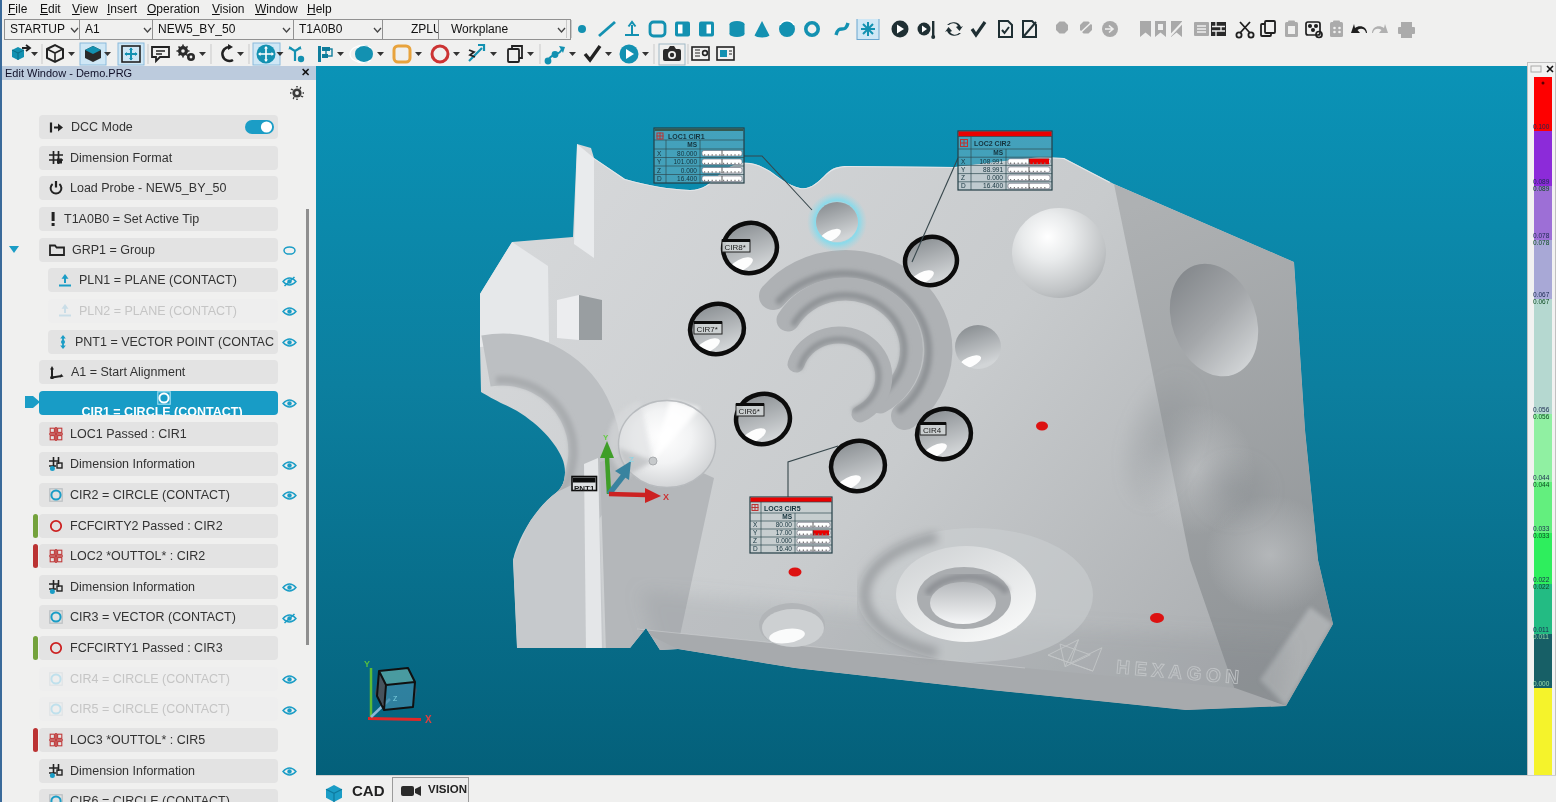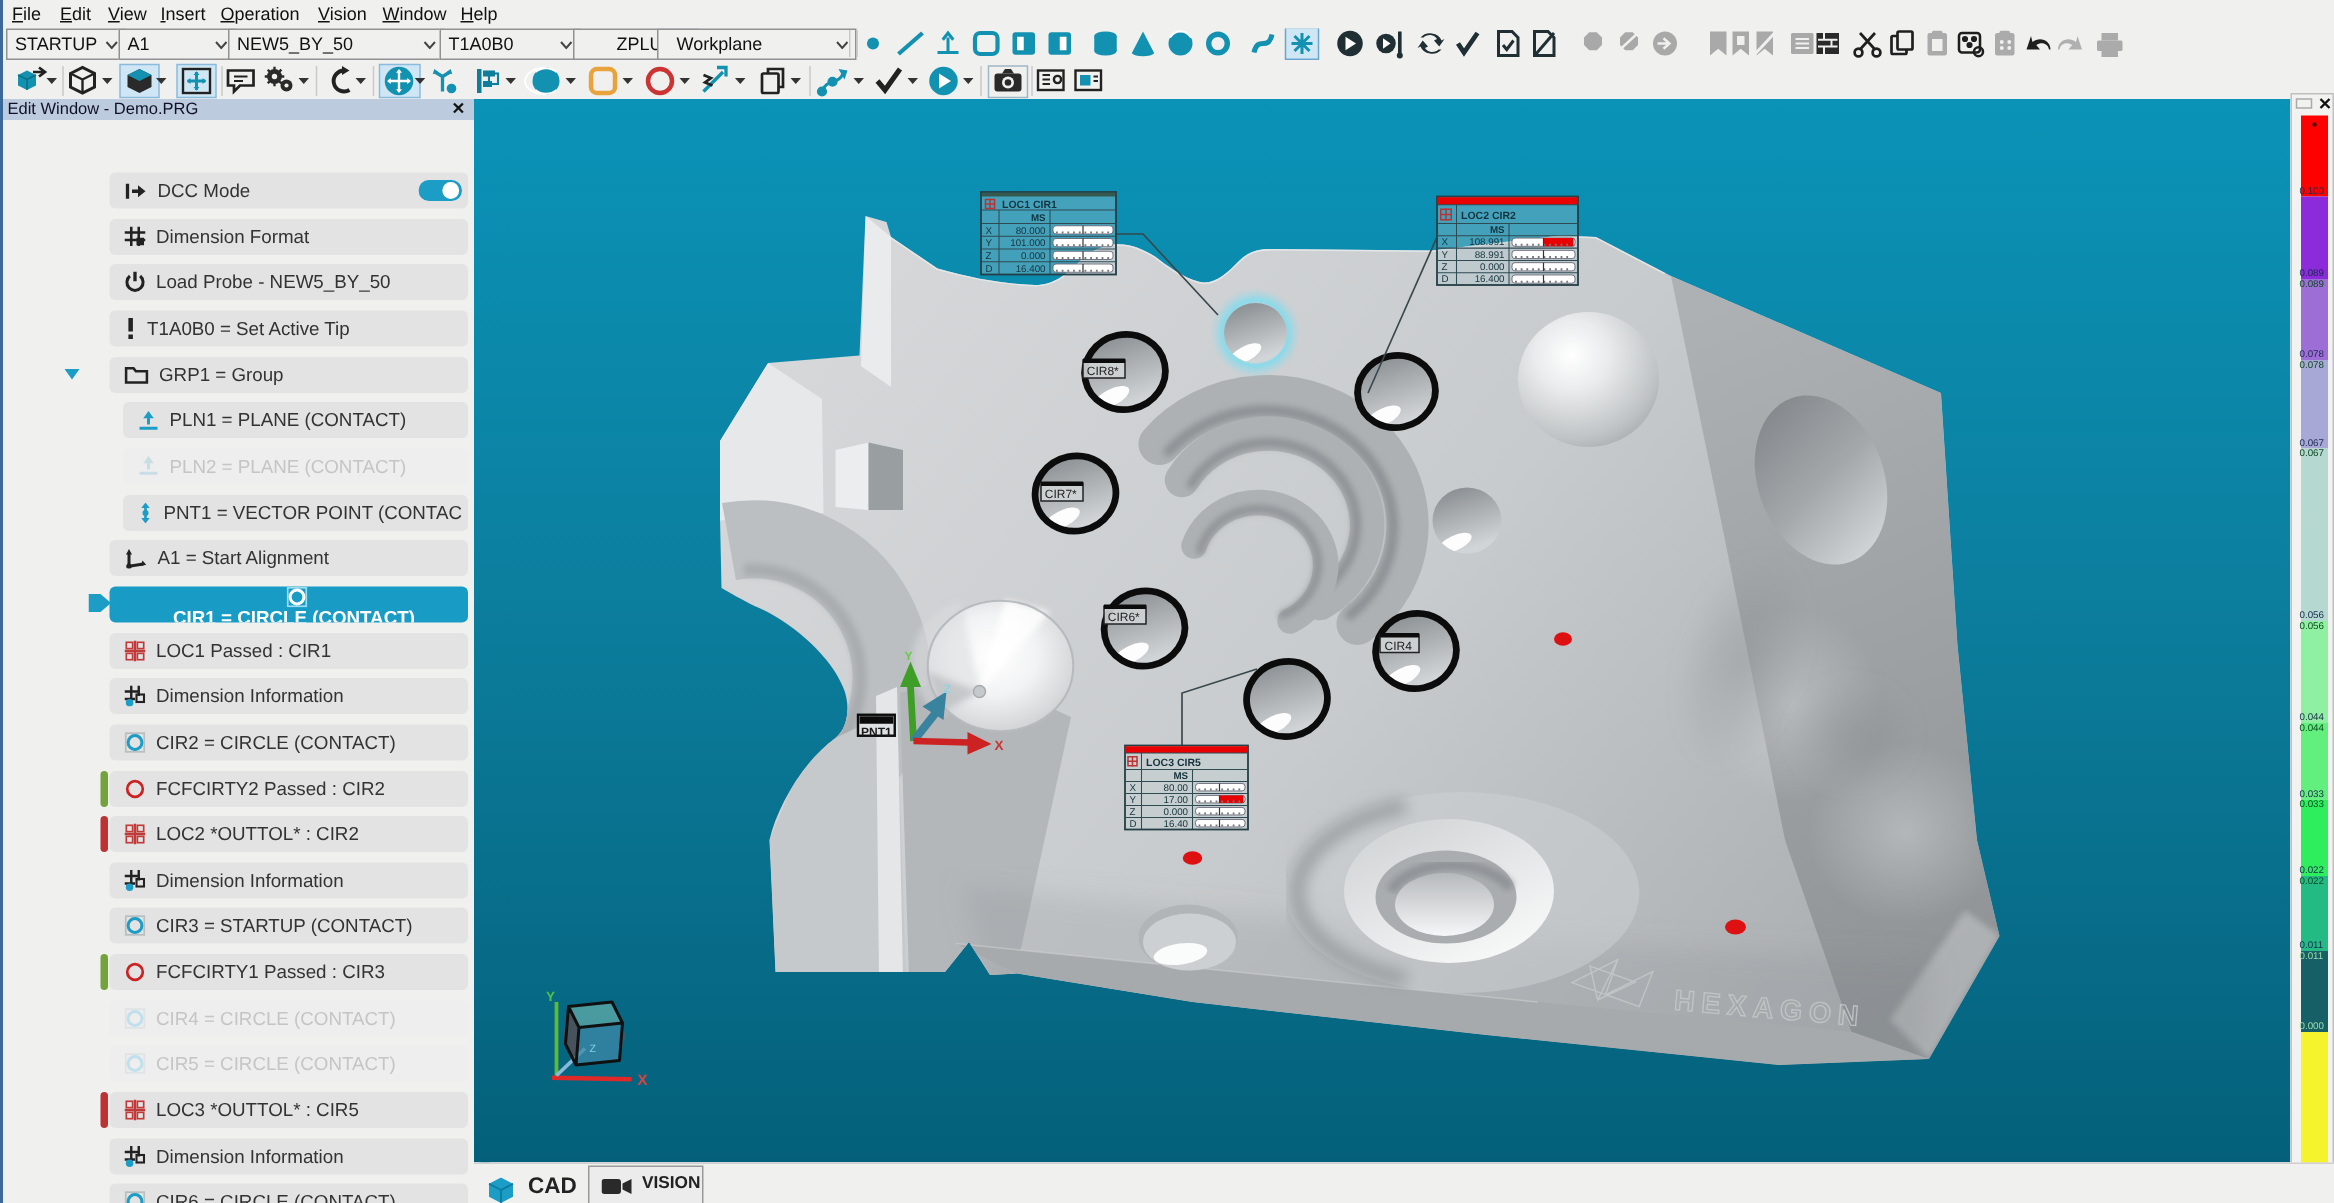--- a/index.html
+++ b/index.html
@@ -6,21 +6,21 @@
 #menubar{position:absolute;left:0;top:0;width:1556px;height:17px;background:#f0f0ef;font-size:12px;color:#111;}
 #menubar span{position:absolute;top:2px;}
 #menubar u{text-decoration:underline;}
 #tb1{position:absolute;left:0;top:17px;width:1556px;height:25px;background:#f0f0ef;}
 #tb2{position:absolute;left:0;top:42px;width:1556px;height:24px;background:#f0f0ef;border-bottom:1px solid #d8d8d8;}
 .combo{position:absolute;top:2px;height:19px;background:#f0f0ef;border:1px solid #919191;font-size:12px;color:#111;line-height:19px;padding-left:5px;}
 .combo svg{position:absolute;right:4px;top:7px;}
 .sep1{position:absolute;top:3px;width:1px;height:18px;background:#c9c9c9;}
 #ewtitle{position:absolute;left:0;top:66px;width:372px;height:14px;background:#bccbdd;font-size:11px;color:#101028;line-height:14px;padding-left:5px;box-sizing:border-box;}
 #ewx{position:absolute;left:301px;top:66px;font-size:11px;font-weight:bold;color:#111;}
-#panel{position:absolute;left:0;top:80px;width:316px;height:722px;background:#f0f0ef;overflow:hidden;margin-left:34px;}
+#panel{position:absolute;left:0;top:80px;width:316px;height:722px;background:#f0f0ef;overflow:hidden;}
 .row{position:absolute;left:39px;width:239px;height:24px;background:#e3e3e3;border-radius:4px;display:flex;align-items:center;overflow:hidden;white-space:nowrap;}
 .row .tx{font-size:12.5px;color:#333;margin-left:7px;}
 .row svg.fi{margin-left:10px;flex:none;}
 .row.ind{left:48px;width:230px;}
 .row.sel{background:#189cc6;flex-direction:column;}
 .row.sel .tx{color:#fff;font-weight:bold;}
 .row.dis{background:#eeeeee;align-items:center;}
 .row.dis .tx{color:#c5c5c5;}
 #sbthumb{position:absolute;left:306px;top:129px;width:3px;height:436px;background:#8f8f8f;}
 #vp{position:absolute;left:316px;top:66px;}
@@ -385,21 +385,21 @@
           <rect x="8" y="6" width="5" height="5" fill="none" stroke="#222" stroke-width="1.4"></rect>
           <circle cx="3.4" cy="11.5" r="2.5" fill="#1b9dc6"></circle>
         </svg>
         <span class="tx">Dimension Information</span>
       </div>
 <div class="row" style="top:525.4px">
         <svg class="fi" width="14" height="14" viewBox="0 0 14 14">
           <rect x="0.8" y="0.8" width="12.4" height="12.4" fill="none" stroke="#b9bec1" stroke-width="1.2"></rect>
           <circle cx="7" cy="7" r="4.6" fill="none" stroke="#1b9dc6" stroke-width="2"></circle>
         </svg>
-        <span class="tx">CIR3 = STARTUP (CONTACT)</span>
+        <span class="tx">CIR3 = VECTOR (CONTACT)</span>
       </div>
 <div class="row" style="top:556.1px">
         <svg class="fi" width="14" height="14" viewBox="0 0 14 14">
           <circle cx="7" cy="7" r="5.2" fill="none" stroke="#cc2222" stroke-width="1.8"></circle>
         </svg>
         <span class="tx">FCFCIRTY1 Passed : CIR3</span>
       </div>
 <div class="row dis" style="top:586.7px">
         <svg class="fi" width="14" height="14" viewBox="0 0 14 14">
           <rect x="0.8" y="0.8" width="12.4" height="12.4" fill="none" stroke="#dfe3e5" stroke-width="1.2"></rect>

